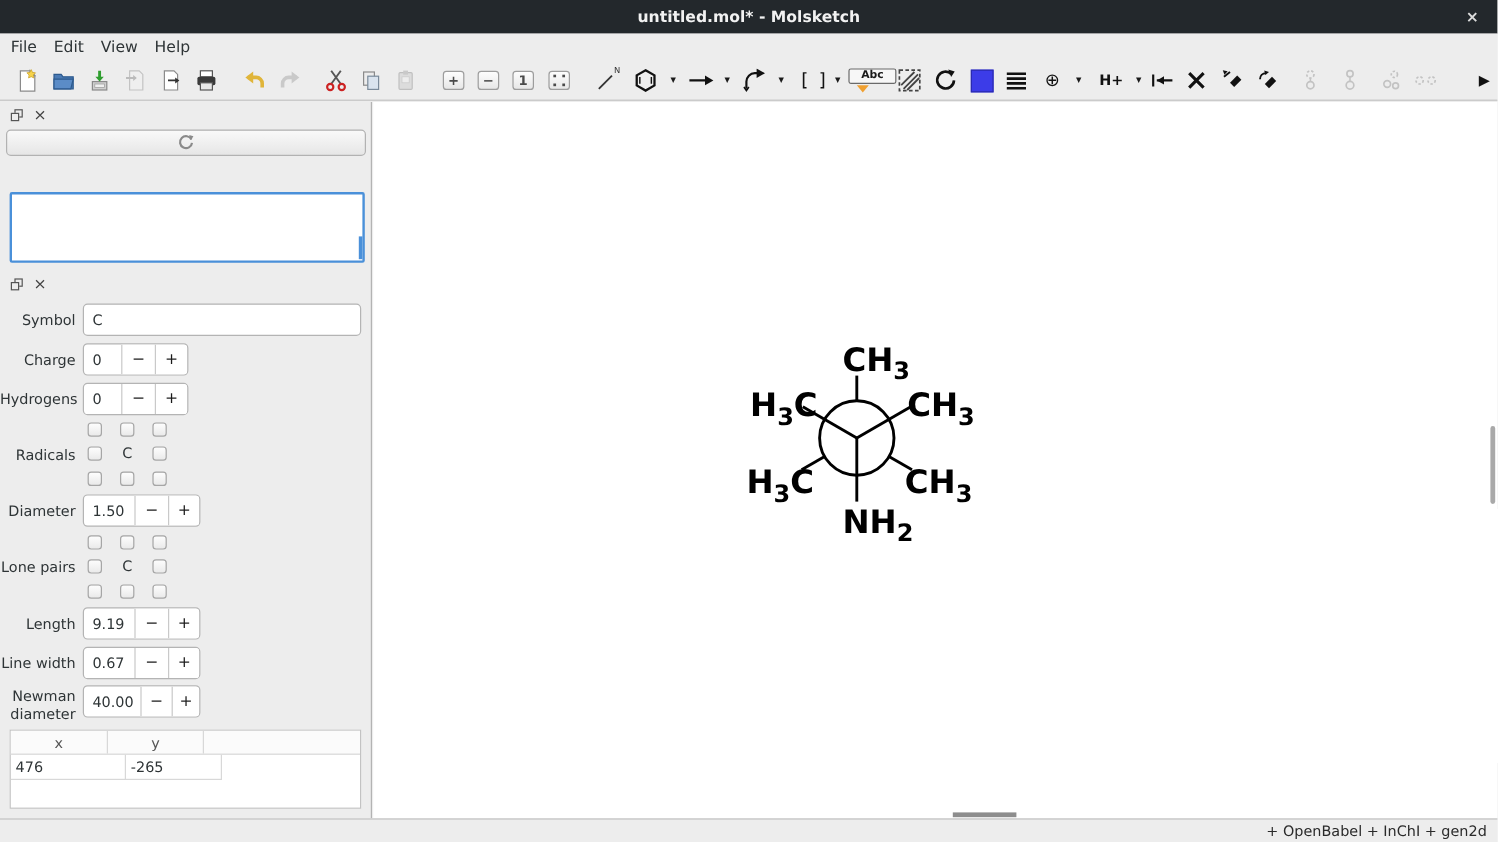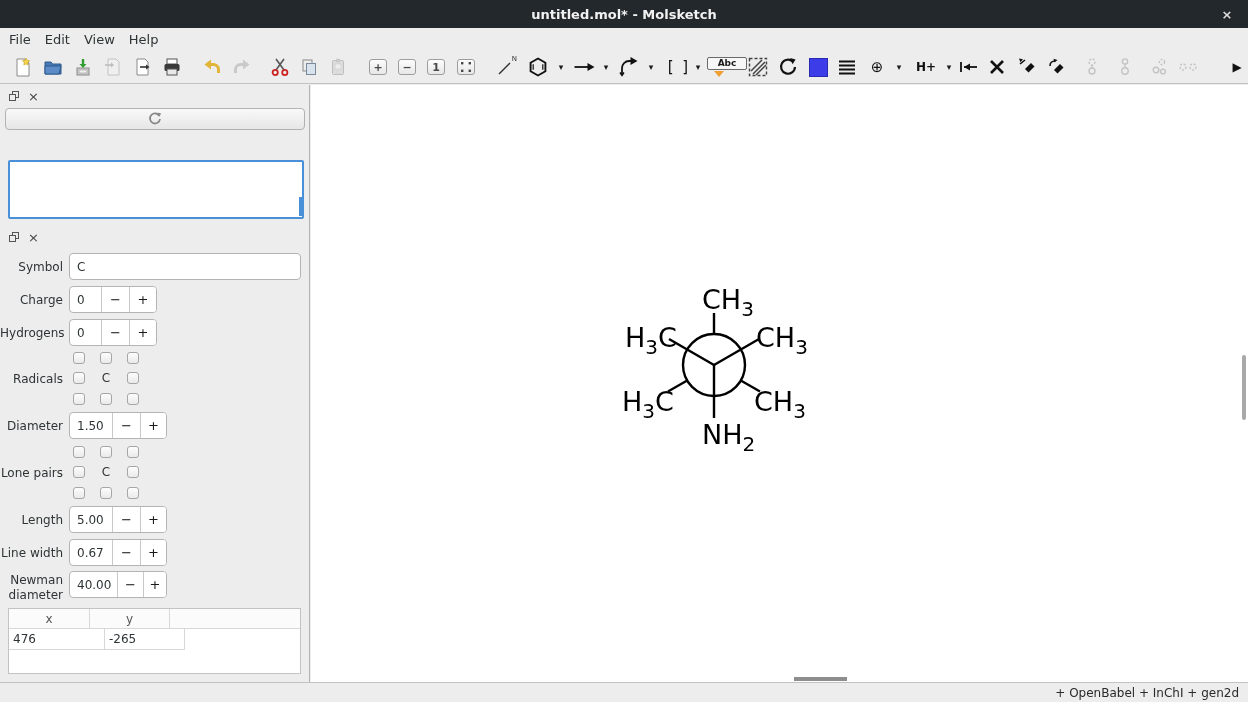--- a/index.html
+++ b/index.html
@@ -39,21 +39,21 @@
   .abcbox .caret { position:absolute; left:7px; top:14px; width:0; height:0;
                    border-left:5px solid transparent; border-right:5px solid transparent; border-top:6px solid #f0a030; }
   .swatch { width:19px; height:19px; border:1px solid #2a2ab0; }
   .bondN { position:absolute; top:2px; right:1px; font-size:7px; color:#333; }
   .expand { font-size:12px; color:#111; }
 
   
   .main { position:absolute; left:0; top:85px; width:100%; height:597px; }
   .sidebar { position:absolute; left:0; top:0; width:310px; height:597px; background:#ededed;
              border-right:1px solid #b3b3b3; }
-  .canvas { position:absolute; left:311px; top:0; width:937px; height:597px; background:#ffffff; }
+  .canvas { position:absolute; left:311px; top:0; width:937px; height:597px; background:#ffffff;font-weight:bold; }
 
   
   .docktitle { position:absolute; left:0; width:310px; height:18px; display:flex; align-items:center; padding:0 9px; }
   .docktitle .dtxt { flex:1; font-size:12px; color:#2e3436; }
   .float-ic { position:relative; width:11px; height:11px; margin-right:8px; }
   .float-ic i { position:absolute; border:1px solid #555; background:#ededed; }
   .float-ic i.b { left:3px; top:0; width:7px; height:7px; }
   .float-ic i.f { left:0; top:3px; width:7px; height:7px; }
   .dclose { font-size:13px; color:#444; line-height:11px; }
 
@@ -447,21 +447,21 @@
         <span class="cb" style="left:1px;top:20px"></span>
         <span class="cc" style="left:27px;top:19px">C</span>
         <span class="cb" style="left:55px;top:20px"></span>
         <span class="cb" style="left:1px;top:41px"></span>
         <span class="cb" style="left:28px;top:41px"></span>
         <span class="cb" style="left:55px;top:41px"></span>
       </div>
 
       <span class="flabel" style="top:428px">Length</span>
       <div class="spin" style="top:421px;width:98px">
-        <span class="val" style="width:42px">5.00</span>
+        <span class="val" style="width:42px">9.19</span>
         <span class="sbtn" style="width:28px">−</span>
         <span class="sbtn" style="width:26px">+</span>
       </div>
 
       <span class="flabel" style="top:461px">Line width</span>
       <div class="spin" style="top:454px;width:98px">
         <span class="val" style="width:42px">0.67</span>
         <span class="sbtn" style="width:28px">−</span>
         <span class="sbtn" style="width:26px">+</span>
       </div>

